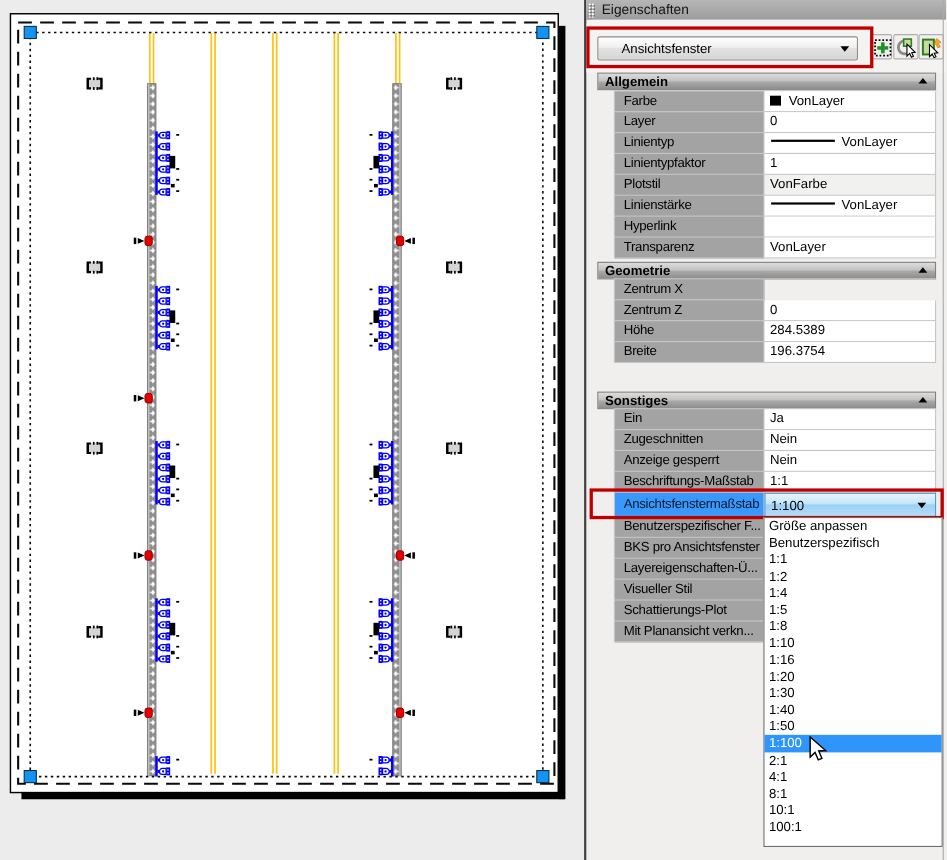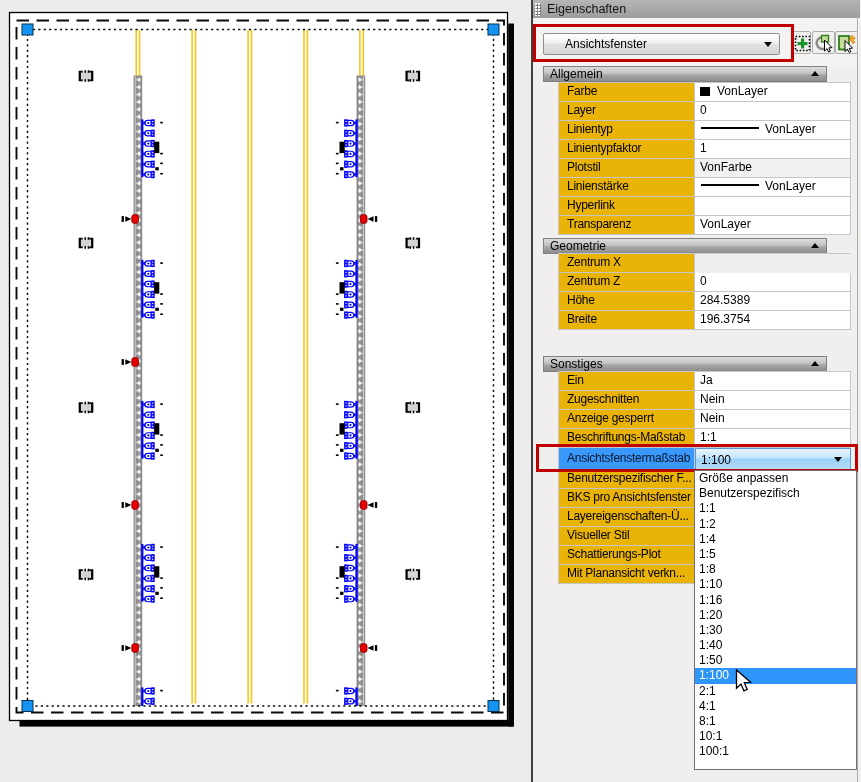--- a/index.html
+++ b/index.html
@@ -38,31 +38,31 @@
   #btn-pickadd { left:258px; width:20px; }
   #btn-select  { left:279px; width:23px; }
   #btn-qselect { left:302px; width:23px; }
   .tool-btn svg { position:absolute; left:1px; top:2px; }
 
   .anno-box { position:absolute; border:3px solid #C00000; pointer-events:none; z-index:40; }
   #anno-selector { left:0px; top:24px; width:261px; height:38px; }
   #anno-scale    { left:3px; top:444px; width:322px; height:28px; }
 
   
-  .sec-header { position:absolute; left:10px; width:284px; height:16px;
+  .sec-header { position:absolute; left:10px; width:308px; height:16px;
     border:1px solid #808080; background:linear-gradient(#DCDCDC,#C3C3C3 45%,#A8A8A8 55%,#8D8D8D);
-    font-weight:normal; line-height:14px; padding-left:6px; }
+    font-weight:bold; line-height:14px; padding-left:6px; }
   .sec-header .collapse { position:absolute; right:7px; top:4px; width:0; height:0;
     border-left:4px solid transparent; border-right:4px solid transparent; border-bottom:5px solid #000; }
 
   
   .rows { position:absolute; left:25px; width:293px; border-left:1px solid #C6C6C6; border-top:1px solid #C6C6C6; }
   .row { position:relative; width:100%; height:19px; display:flex; }
   .cell { height:100%; border-bottom:1px solid #C6C6C6; line-height:17px; white-space:nowrap; overflow:hidden; }
-  .cell.label { width:136px; background:#eab308; border-right:1px solid #C6C6C6;
+  .cell.label { width:136px; background:#a3a3a3; border-right:1px solid #C6C6C6;
     padding-left:8px; font-size:12px; letter-spacing:-0.25px; }
   .cell.value { width:156px; background:#FFFFFF; border-right:1px solid #C6C6C6; padding-left:5px; font-size:12px; }
   .cell.value.readonly { background:#F1F1F0; }
   .swatch { display:inline-block; width:10px; height:9px; background:#000; margin-right:7px; vertical-align:-1px; }
   .ltline { display:inline-block; width:58px; height:2px; background:#000; margin:0 6px 3px 1px; vertical-align:middle; }
 
   
   .row.scale { height:22px; }
   .row.scale .cell.label { background:#3898FC; color:#0f172a; line-height:20px; }
   .row.scale .cell.value { padding:0; position:relative;

